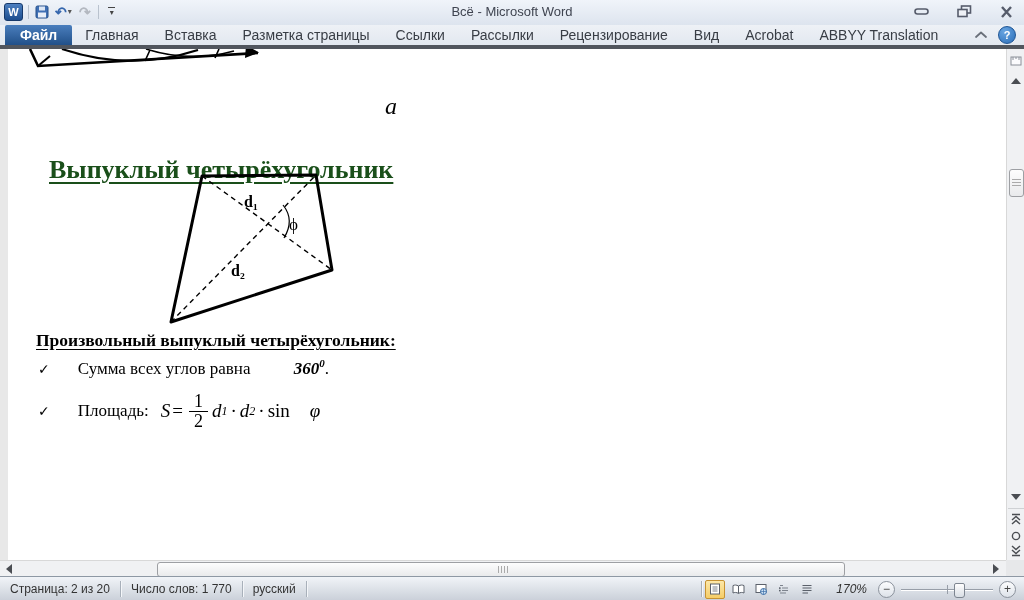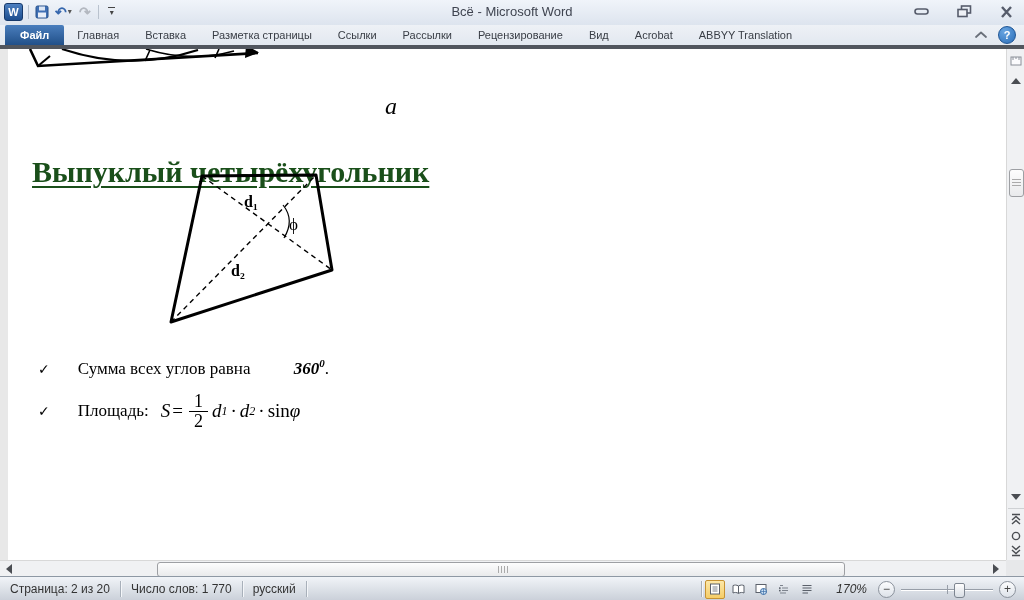--- a/index.html
+++ b/index.html
@@ -22,52 +22,52 @@
   .qmenu{display:flex;flex-direction:column;align-items:center;font-size:8px;color:#444;}
   .qmenu .bar{width:7px;height:1px;background:#444;margin-bottom:1px;}
   .floppy{display:block;}
   .title-text{position:absolute;left:0;right:0;top:4px;text-align:center;
     font-size:13px;color:#3f4450;}
   .wincontrols{position:absolute;right:8px;top:3px;display:flex;gap:22px;align-items:center;}
   .winbtn{width:20px;height:17px;display:flex;align-items:center;justify-content:center;}
   
   .tabrow{position:absolute;left:0;top:25px;width:1024px;height:20px;
     background:linear-gradient(#eef1f6,#e2e8f0);display:flex;align-items:stretch;}
-  .tab{padding:0 13px;display:flex;align-items:center;font-size:11px;color:#383d45;cursor:default;}
+  .tab{padding:0 13px;display:flex;align-items:center;font-size:14px;color:#383d45;cursor:default;}
   .tab.active{background:linear-gradient(#4a7ebd,#215089);color:#fff;font-weight:bold;
     border-radius:2px 2px 0 0;margin-left:5px;padding:0 15px;}
   .tabrow-right{margin-left:auto;display:flex;align-items:center;gap:10px;padding-right:8px;}
   .helpbtn{width:16px;height:16px;border-radius:50%;
     background:radial-gradient(circle at 35% 30%,#6aa6e2,#2a6db8);
     border:1px solid #1d5494;color:#fff;font-size:11px;font-weight:bold;
     display:flex;align-items:center;justify-content:center;}
   .ribbonstrip{position:absolute;left:0;top:45px;width:1024px;height:4px;background:#51565e;}
   
   .doc{position:absolute;left:0;top:49px;width:1006px;height:511px;background:#e8e8e8;}
   .page{position:absolute;left:8px;top:0;width:998px;height:511px;background:#fff;
     font-family:"Liberation Serif",serif;color:#000;}
   .lbl-a{position:absolute;left:377px;top:44px;font-style:italic;font-size:24px;}
-  .heading{position:absolute;left:24px;top:106px;font-size:30px;font-weight:bold;
+  .heading{position:absolute;left:41px;top:106px;font-size:26px;font-weight:bold;
     color:#1a4f1a;text-decoration:underline;text-decoration-thickness:2px;text-underline-offset:4px;}
   .subheading{position:absolute;left:28px;top:281px;font-size:17.5px;font-weight:bold;
     text-decoration:underline;text-underline-offset:3px;}
   .bullet1{position:absolute;left:30px;top:308px;font-size:17px;display:flex;align-items:baseline;}
   .check{font-size:14px;margin-right:28px;font-family:"DejaVu Sans",sans-serif;}
   .b360{font-weight:bold;font-style:italic;margin-left:39px;}
   .bsup{font-weight:bold;font-style:italic;font-size:11px;vertical-align:super;}
   .bullet2{position:absolute;left:30px;top:343px;display:flex;align-items:center;font-size:17px;}
   .b2label{margin-right:12px;}
   .formula{display:flex;align-items:center;font-size:19px;font-style:italic;}
   .frac{display:inline-flex;flex-direction:column;align-items:center;font-style:normal;
     margin:0 4px;line-height:1.05;font-size:18px;}
   .frac .num{padding:0 5px;}
   .frac .den{border-top:1.5px solid #000;padding:0 5px;}
   .fsub{font-size:12px;vertical-align:-4px;font-style:italic;}
   .mdot{font-style:normal;margin:0 3px;}
-  .fsin{font-style:normal;margin-right:0;}
+  .fsin{font-style:normal;margin-right:20px;}
   
   .vscroll{position:absolute;left:1006px;top:49px;width:18px;height:511px;background:#f0f1f3;
     border-left:1px solid #d8d8d8;}
   .sbtn{position:absolute;left:1px;width:16px;height:16px;display:flex;align-items:center;justify-content:center;}
   .tri-up{width:0;height:0;border-left:5px solid transparent;border-right:5px solid transparent;
     border-bottom:6px solid #4a4d52;}
   .tri-down{width:0;height:0;border-left:5px solid transparent;border-right:5px solid transparent;
     border-top:6px solid #4a4d52;}
   .vthumb{position:absolute;left:2px;top:120px;width:13px;height:26px;background:linear-gradient(#fdfdfd,#e9eaec);
     border:1px solid #9d9fa3;border-radius:3px;}
@@ -195,20 +195,21 @@
       <svg style="position:absolute;left:152px;top:116px;" width="200" height="162" viewBox="160 165 200 162">
         <polygon points="202,176 316,175 332,270 171,322" fill="none" stroke="#000" stroke-width="3" stroke-linejoin="round"></polygon>
         <path d="M202 176 L332 270" fill="none" stroke="#000" stroke-width="1.4" stroke-dasharray="5 4"></path>
         <path d="M171 322 L316 175" fill="none" stroke="#000" stroke-width="1.4" stroke-dasharray="5 4"></path>
         <path d="M283 205 Q295 220 284 238" fill="none" stroke="#000" stroke-width="1.2"></path>
         <text x="244" y="207" font-family="Liberation Serif, serif" font-size="16" font-weight="bold">d₁</text>
         <text x="289" y="230" font-family="Liberation Serif, serif" font-size="17">ϕ</text>
         <text x="231" y="276" font-family="Liberation Serif, serif" font-size="16" font-weight="bold">d₂</text>
       </svg>
 
+      <div class="subheading">Произвольный выпуклый четырёхугольник:</div>
 
       <div class="bullet1">
         <span class="check">✓</span>
         <span>
           <span>Сумма всех углов равна </span><span class="b360">360</span><span class="bsup">0</span><span>.</span>
         </span>
       </div>
 
       <div class="bullet2">
         <span class="check">✓</span>

